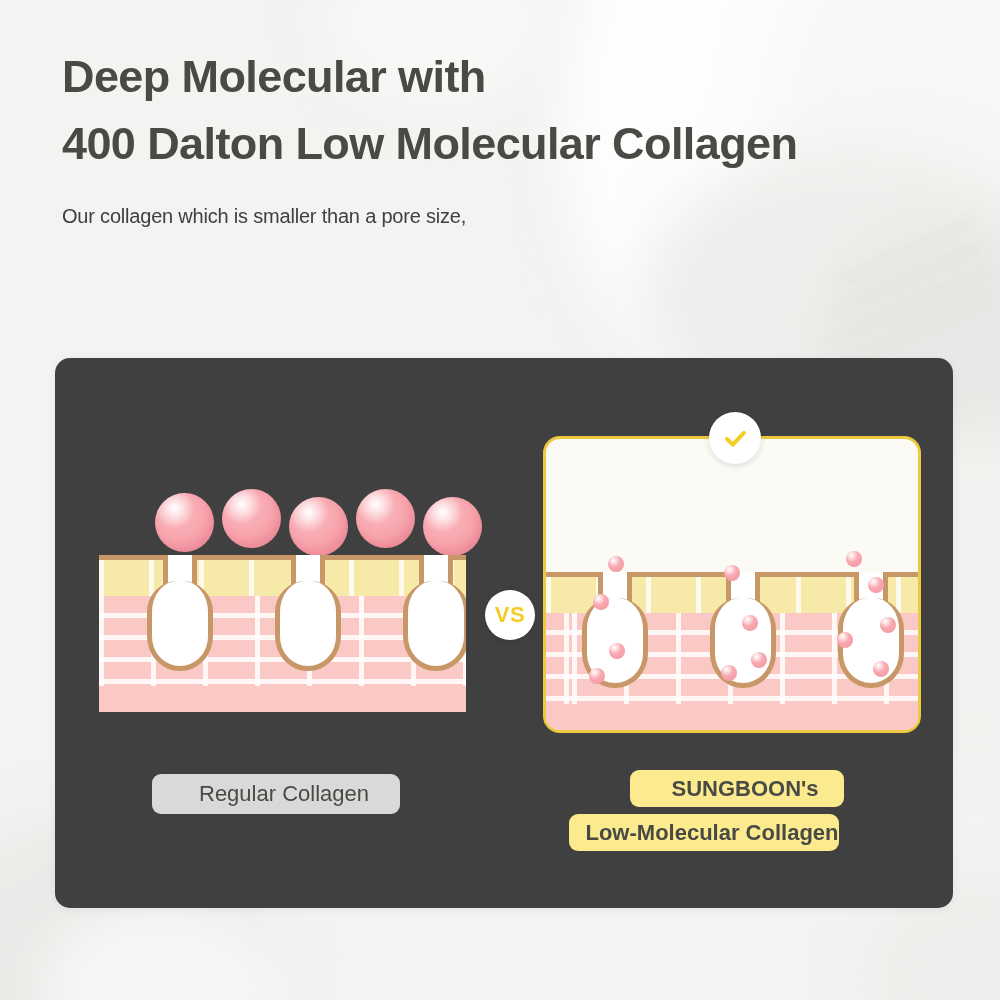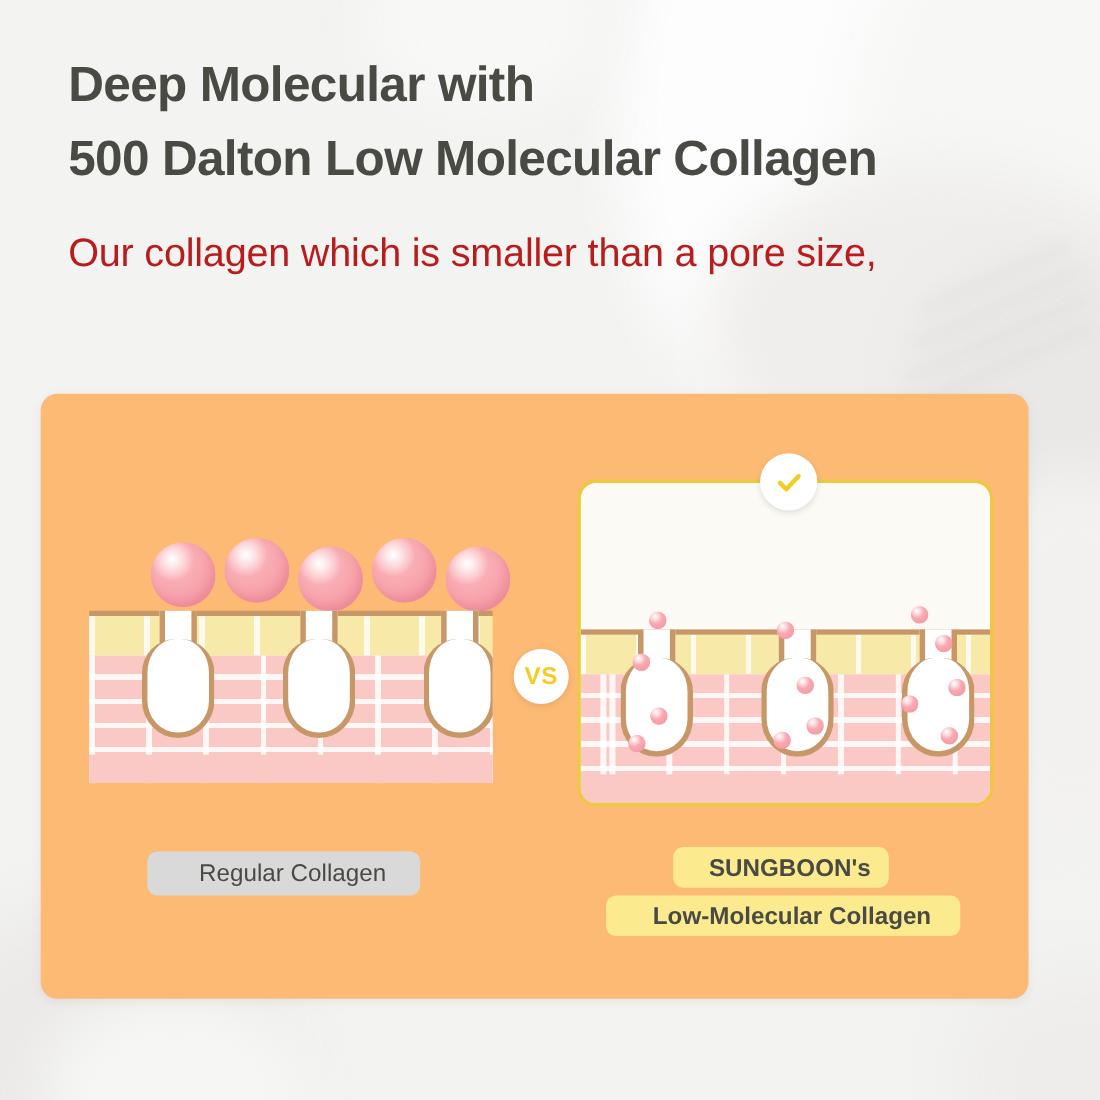--- a/index.html
+++ b/index.html
@@ -57,37 +57,37 @@
   }
   .title-line {
     font-size: 45px;
     font-weight: 700;
     color: #4a4a45;
     letter-spacing: -0.6px;
     line-height: 1.48;
     white-space: nowrap;
   }
   .sub-line {
-    font-size: 36px;
+    font-size: 20px;
     font-weight: 400;
-    color: #b91c1c;
+    color: #404040;
     letter-spacing: -0.2px;
     line-height: 1.72;
     white-space: nowrap;
   }
   #subtitle-block { margin-top: 22px; }
 
   
   #diagram-card {
     position: absolute;
-    left: 37px;
+    left: 55px;
     top: 358px;
     width: 898px;
     height: 550px;
-    background: #fdba74;
+    background: #404040;
     border-radius: 15px;
     box-shadow: 0 2px 10px rgba(0,0,0,0.055);
   }
 
   
   .skin {
     position: absolute;
     overflow: hidden;
   }
   .skin-deep {            
@@ -252,30 +252,30 @@
     top: 416px;
     width: 248px;
     height: 40px;
     background: #d9d9d9;
     font-size: 22px;
     font-weight: 400;
   }
   #label-brand {
     left: 575px;
     top: 412px;
-    width: 196px;
+    width: 214px;
     height: 37px;
     background: #fbeb8e;
     font-size: 22px;
     font-weight: 700;
   }
   #label-lowmol {
     left: 514px;
     top: 456px;
-    width: 322px;
+    width: 270px;
     height: 37px;
     background: #fbeb8e;
     font-size: 22px;
     font-weight: 700;
   }
 </style>
 </head>
 <body>
 
 <div id="bg-photo">
@@ -290,21 +290,21 @@
   <div class="blob b9"></div>
   <div class="streak s1"></div>
   <div class="streak s2"></div>
   <div class="streak s3"></div>
   <div class="streak s4"></div>
 </div>
 
 <div id="headings">
   <div>
     <div class="title-line">Deep Molecular with</div>
-    <div class="title-line">500 Dalton Low Molecular Collagen</div>
+    <div class="title-line">400 Dalton Low Molecular Collagen</div>
   </div>
   <div id="subtitle-block">
     <div class="sub-line">Our collagen which is smaller than a pore size,</div>
   </div>
 </div>
 
 <div id="diagram-card">
 
   <div id="left-panel">
     <div id="left-molecules-layer">

